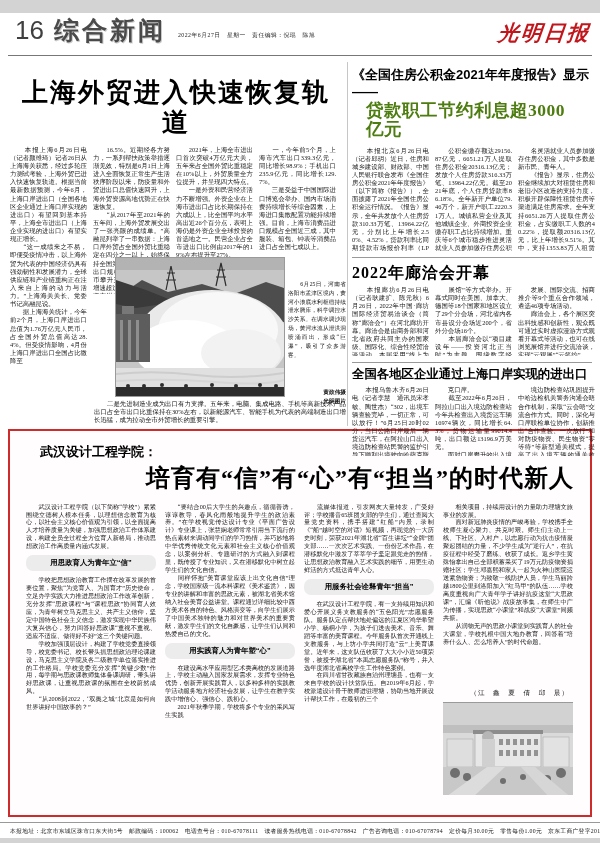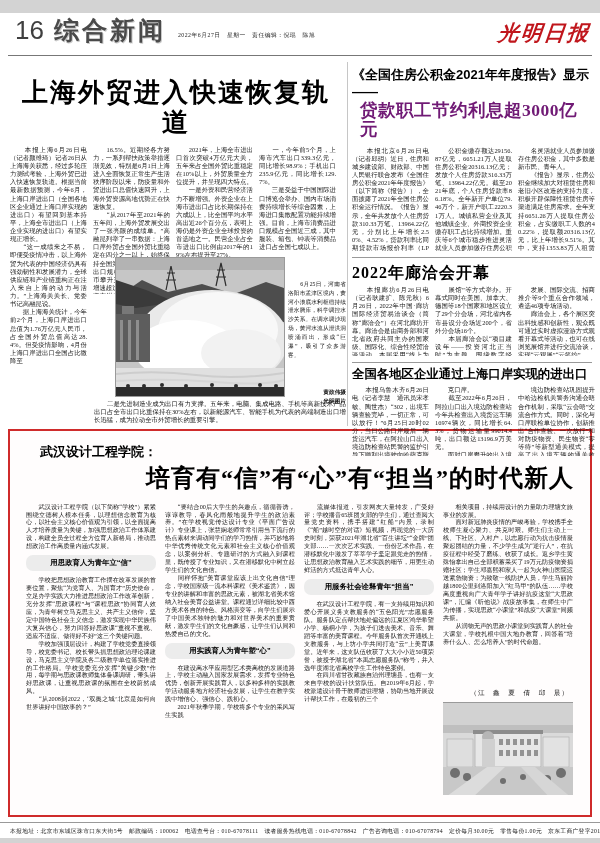--- a/index.html
+++ b/index.html
@@ -37,21 +37,21 @@
              outline:1px solid #9a9a9a;}
   .dam-caption{position:absolute;left:278px;top:222px;width:58px;height:120px;font-size:5.7px;
                line-height:1.55;text-align:justify;word-break:break-all;white-space:pre-line;color:#111;}
   .dam-credit{position:absolute;left:278px;top:330px;width:58px;font-size:5.7px;font-weight:bold;
               text-align:right;white-space:pre-line;line-height:1.5;}
   .below-photo{position:absolute;left:84px;top:342px;width:252px;height:24px;font-size:6.4px;
                line-height:1.27;text-align:justify;word-break:break-all;white-space:pre-line;overflow:hidden;}
 
   
   .kicker{font-family:"Liberation Sans",sans-serif;font-size:13px;font-weight:bold;margin:8px 0 2px;color:#000;}
-  h2.housing-hl{margin:2px 8px 7px;font-size:17.5px;font-weight:bold;letter-spacing:.5px;color:#701a75;line-height:1.1;}
+  h2.housing-hl{margin:2px 14px 7px;font-size:17.5px;font-weight:bold;letter-spacing:.5px;color:#4d7c0f;line-height:1.1;}
   .cols3{display:flex;gap:6px;}
   .col3{width:77px;flex:none;font-size:6.4px;line-height:1.27;text-align:justify;word-break:break-all;
         white-space:pre-line;overflow:hidden;color:#191919;}
   .h106{height:104px;} .h72{height:70px;}
   .h-rule{border-top:1px solid #999;margin:6px 0 4px;}
   h2.langfang-hl{margin:6px 0 5px;font-size:16px;font-weight:bold;letter-spacing:1px;color:#000;line-height:1.1;}
   h3.alashankou-hl{margin:3px 0 5px;font-family:"Liberation Sans",sans-serif;font-size:12.4px;
                    font-weight:bold;color:#000;line-height:1.15;letter-spacing:0;}
 
   

